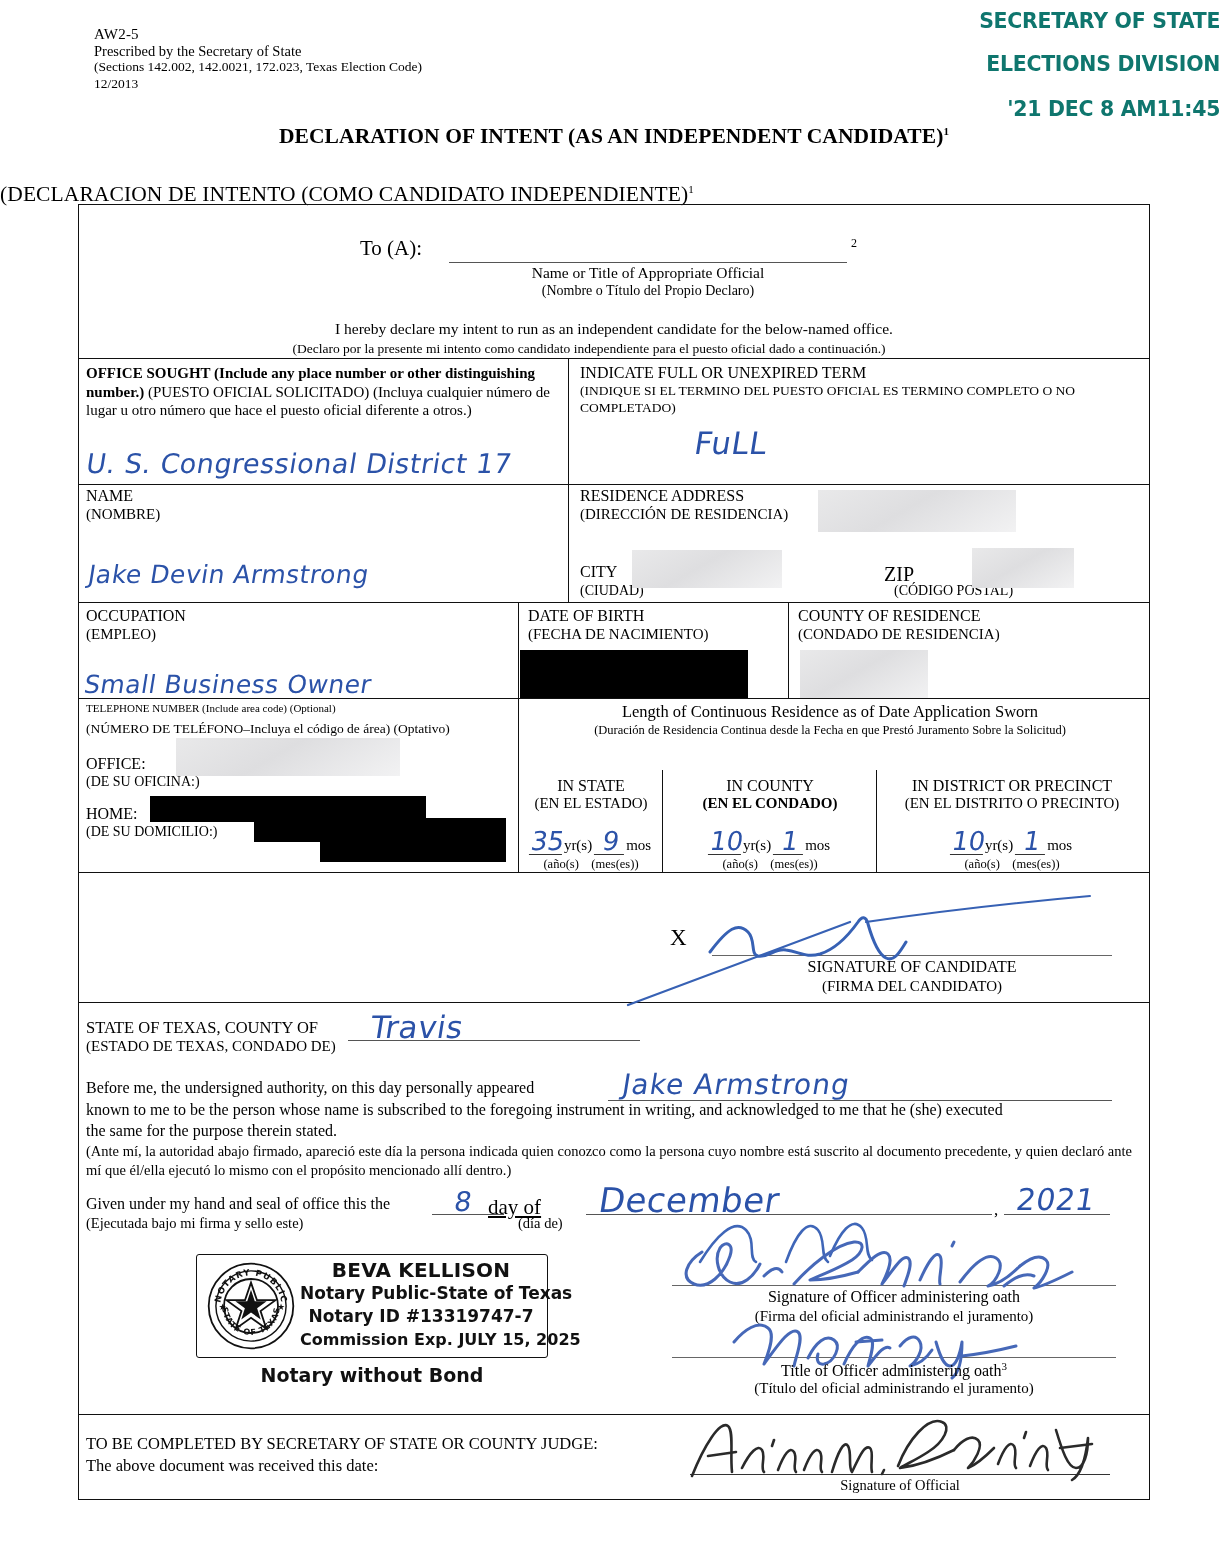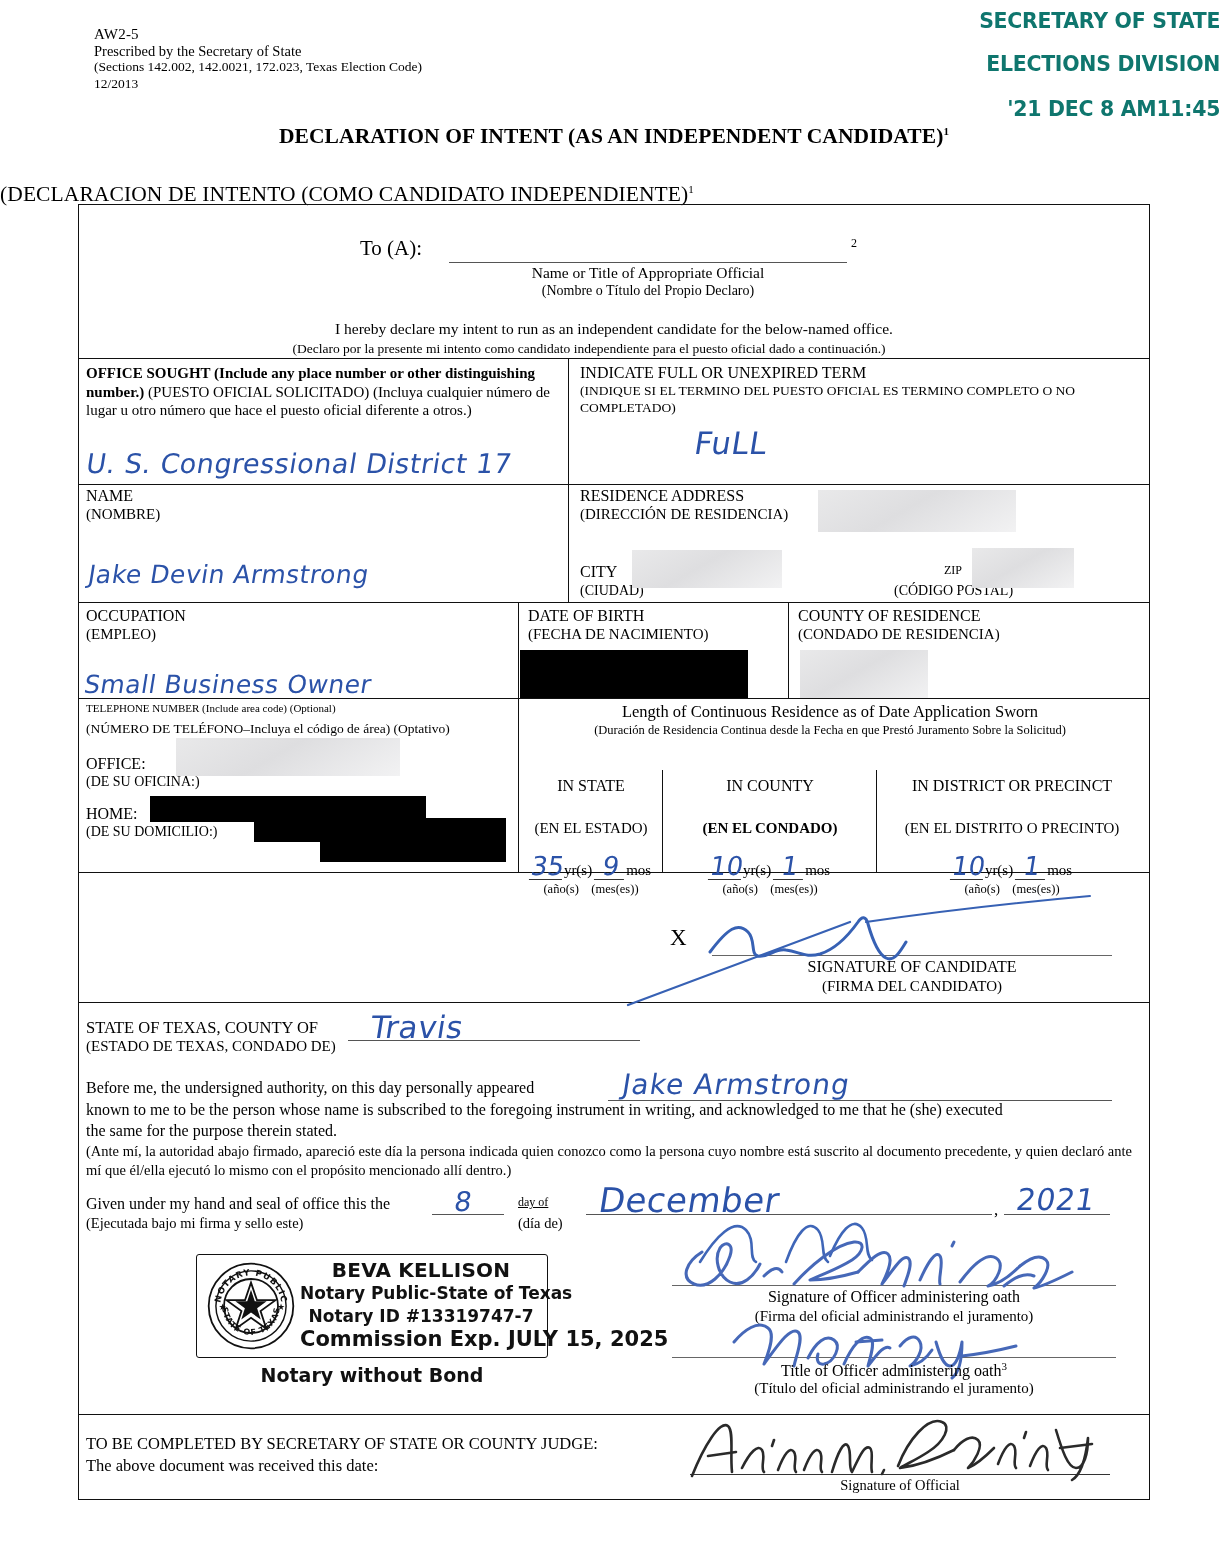--- a/index.html
+++ b/index.html
@@ -112,21 +112,21 @@
 
   
   #lbl-name-en { left: 86px; top: 487px; font-size: 16px; }
   #lbl-name-es { left: 86px; top: 506px; font-size: 15px; }
   #val-name { left: 86px; top: 560px; font-size: 25px; }
 
   #lbl-addr-en { left: 580px; top: 487px; font-size: 16px; }
   #lbl-addr-es { left: 580px; top: 506px; font-size: 15px; }
   #lbl-city-en { left: 580px; top: 563px; font-size: 16px; }
   #lbl-city-es { left: 580px; top: 583px; font-size: 14px; }
-  #lbl-zip-en  { left: 944px; top: 563px; font-size: 12px; font-family: Liberation Serif, serif; }
+  #lbl-zip-en  { left: 884px; top: 563px; font-size: 20px; font-family: Liberation Serif, serif; }
   #lbl-zip-es  { left: 894px; top: 583px; font-size: 14px; }
 
   
   #lbl-occ-en { left: 86px; top: 607px; font-size: 16px; }
   #lbl-occ-es { left: 86px; top: 626px; font-size: 15px; }
   #val-occ { left: 82px; top: 670px; font-size: 25px; }
 
   #lbl-dob-en { left: 528px; top: 607px; font-size: 16px; }
   #lbl-dob-es { left: 528px; top: 626px; font-size: 15px; }
 
@@ -139,21 +139,21 @@
   #lbl-office-ph { left: 86px; top: 755px; font-size: 16px; }
   #lbl-office-ph-es { left: 86px; top: 774px; font-size: 14px; }
   #lbl-home-ph { left: 86px; top: 805px; font-size: 16px; }
   #lbl-home-ph-es { left: 86px; top: 824px; font-size: 14px; }
 
   #lbl-len-en { left: 520px; width: 620px; top: 702px; text-align: center; font-size: 16.5px; }
   #lbl-len-es { left: 520px; width: 620px; top: 723px; text-align: center; font-size: 12.5px; }
 
   .dur-col { top: 777px; text-align: center; }
   .dur-col .t1 { font-size: 16px; }
-  .dur-col .t2 { font-size: 15px; margin-top: 25px; }
+  .dur-col .t2 { font-size: 15px; }
   .dur-vals { margin-top: 16px; white-space: nowrap; }
   .dur-vals .num {
     font-family: "DejaVu Sans", sans-serif;
     color: #2b52a8;
     font-size: 26px;
     transform: skewX(-9deg);
     display: inline-block;
     border-bottom: 1.2px solid #333;
     min-width: 30px;
     line-height: 26px;
@@ -179,21 +179,21 @@
   #appeared-line { left: 608px; top: 1100px; width: 504px; border-bottom: 1.2px solid #555; }
   #val-appeared { left: 620px; top: 1068px; font-size: 28px; letter-spacing: 1px; }
   #appeared-l2 { left: 86px; top: 1101px; width: 1040px; font-size: 16px; }
   #appeared-l3 { left: 86px; top: 1122px; font-size: 16px; }
   #appeared-es { left: 86px; top: 1142px; width: 1046px; font-size: 14.5px; line-height: 19px; }
 
   #given-l1 { left: 86px; top: 1195px; font-size: 16px; }
   #given-l2 { left: 86px; top: 1215px; font-size: 14.5px; }
   #given-day-line { left: 432px; top: 1214px; width: 72px; border-bottom: 1.2px solid #555; }
   #val-day { left: 452px; top: 1186px; font-size: 27px; }
-  #given-dayof { left: 518px; top: 1195px; font-size: 12px; text-decoration: underline; }
+  #given-dayof { left: 488px; top: 1195px; font-size: 21px; text-decoration: underline; }
   #given-dayof-es { left: 518px; top: 1215px; font-size: 14.5px; }
   #given-month-line { left: 586px; top: 1214px; width: 406px; border-bottom: 1.2px solid #555; }
   #val-month { left: 596px; top: 1180px; font-size: 34px; }
   #given-comma { left: 994px; top: 1200px; font-size: 17px; }
   #given-year-line { left: 1004px; top: 1214px; width: 106px; border-bottom: 1.2px solid #555; }
   #val-year { left: 1014px; top: 1182px; font-size: 30px; }
 
   
   #seal-wrap { left: 196px; top: 1254px; width: 352px; height: 104px; }
   #seal-border {
@@ -208,21 +208,21 @@
   #seal-text {
     position: absolute; left: 104px; top: 5px; right: 6px;
     text-align: center;
     font-family: "DejaVu Sans", sans-serif;
     color: #111;
   }
   #seal-text .ln { line-height: 23px; white-space: nowrap; }
   #seal-text .n1 { font-size: 20px; font-weight: 700; letter-spacing: .2px; }
   #seal-text .n2 { font-size: 17px; font-weight: 600; }
   #seal-text .n3 { font-size: 17px; font-weight: 600; }
-  #seal-text .n4 { font-size: 21px; font-weight: 600; text-align: center; }
+  #seal-text .n4 { font-size: 16px; font-weight: 600; text-align: center; }
   #seal-bond {
     left: 196px; top: 1364px; width: 352px;
     text-align: center;
     font-family: "DejaVu Sans", sans-serif;
     font-weight: 700; font-size: 19px; color: #111;
   }
 
   
   #ofc-sig-line { left: 672px; top: 1285px; width: 444px; border-bottom: 1.2px solid #666; }
   #ofc-sig-c1 { left: 672px; width: 444px; top: 1288px; text-align: center; font-size: 16px; }

